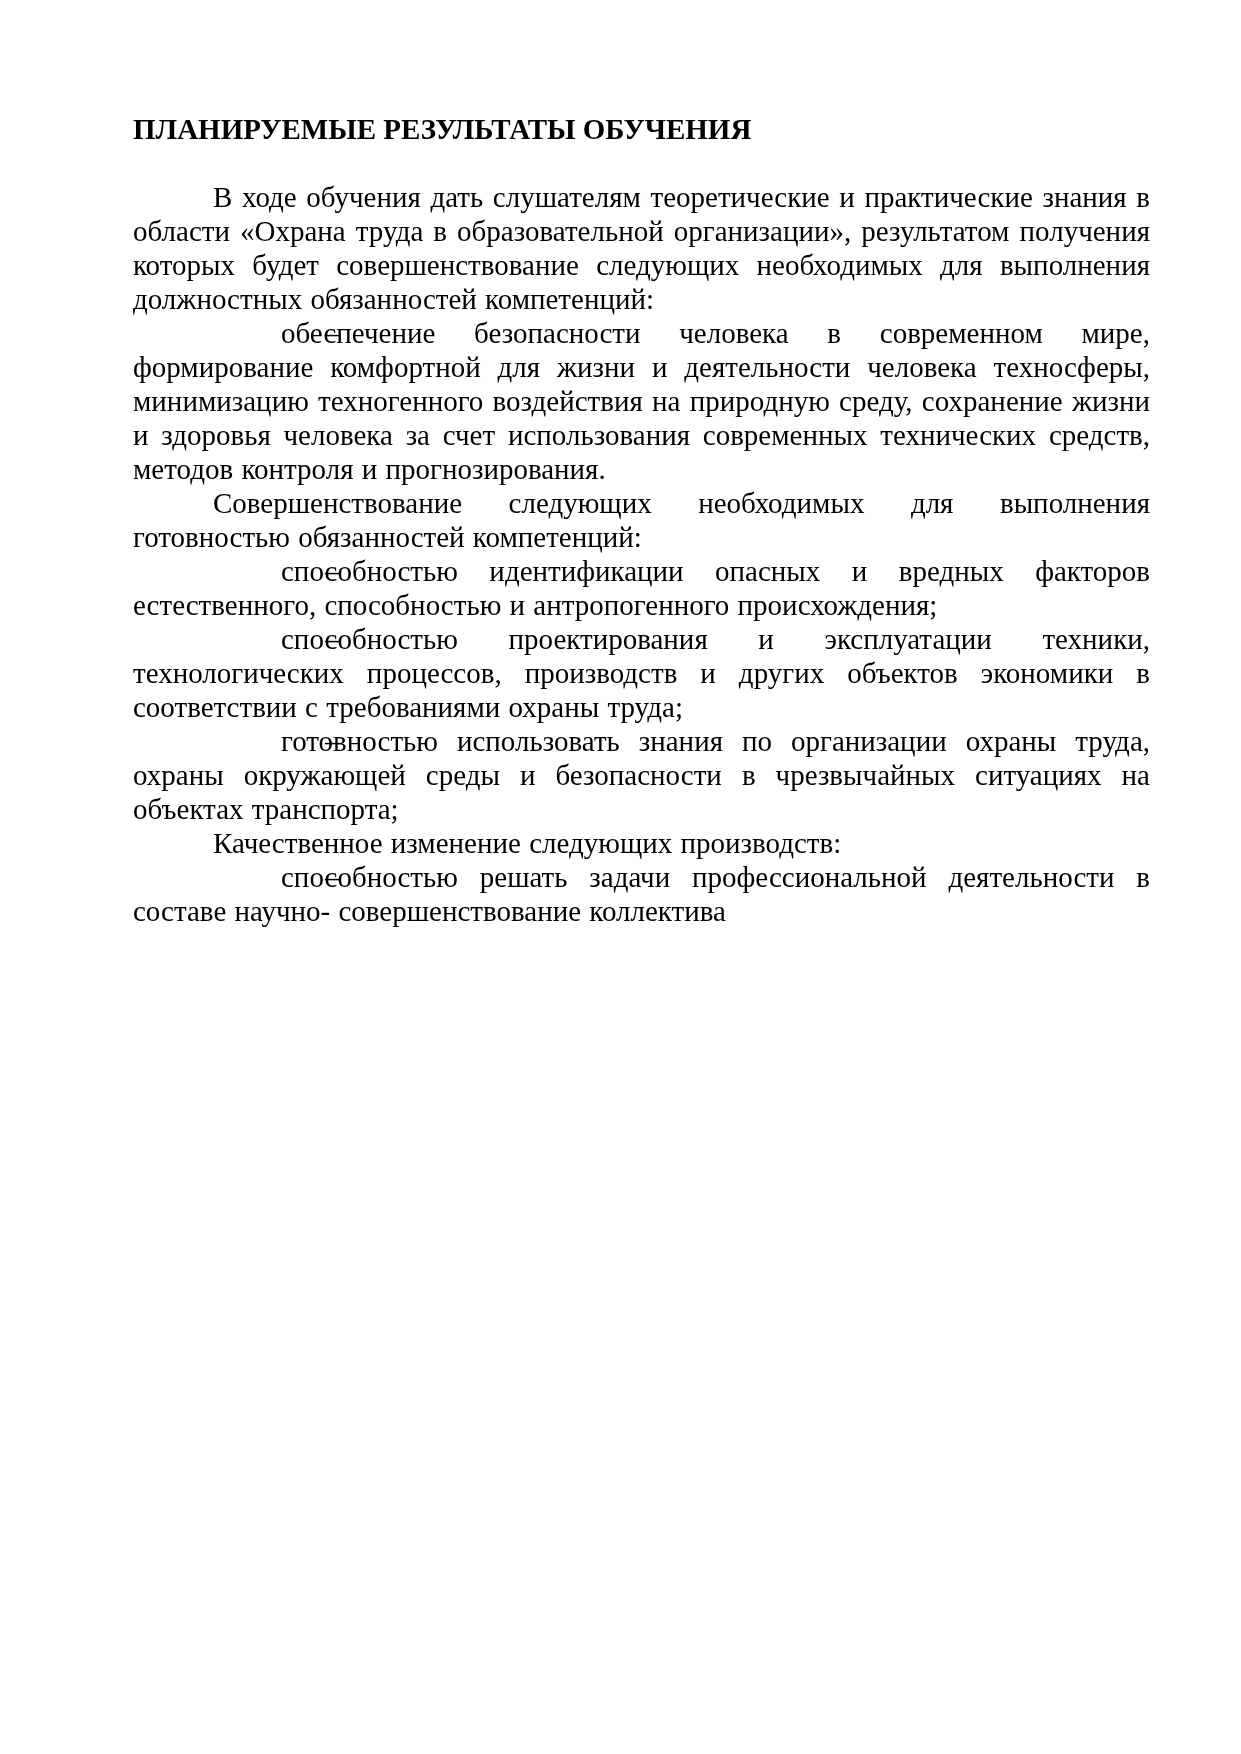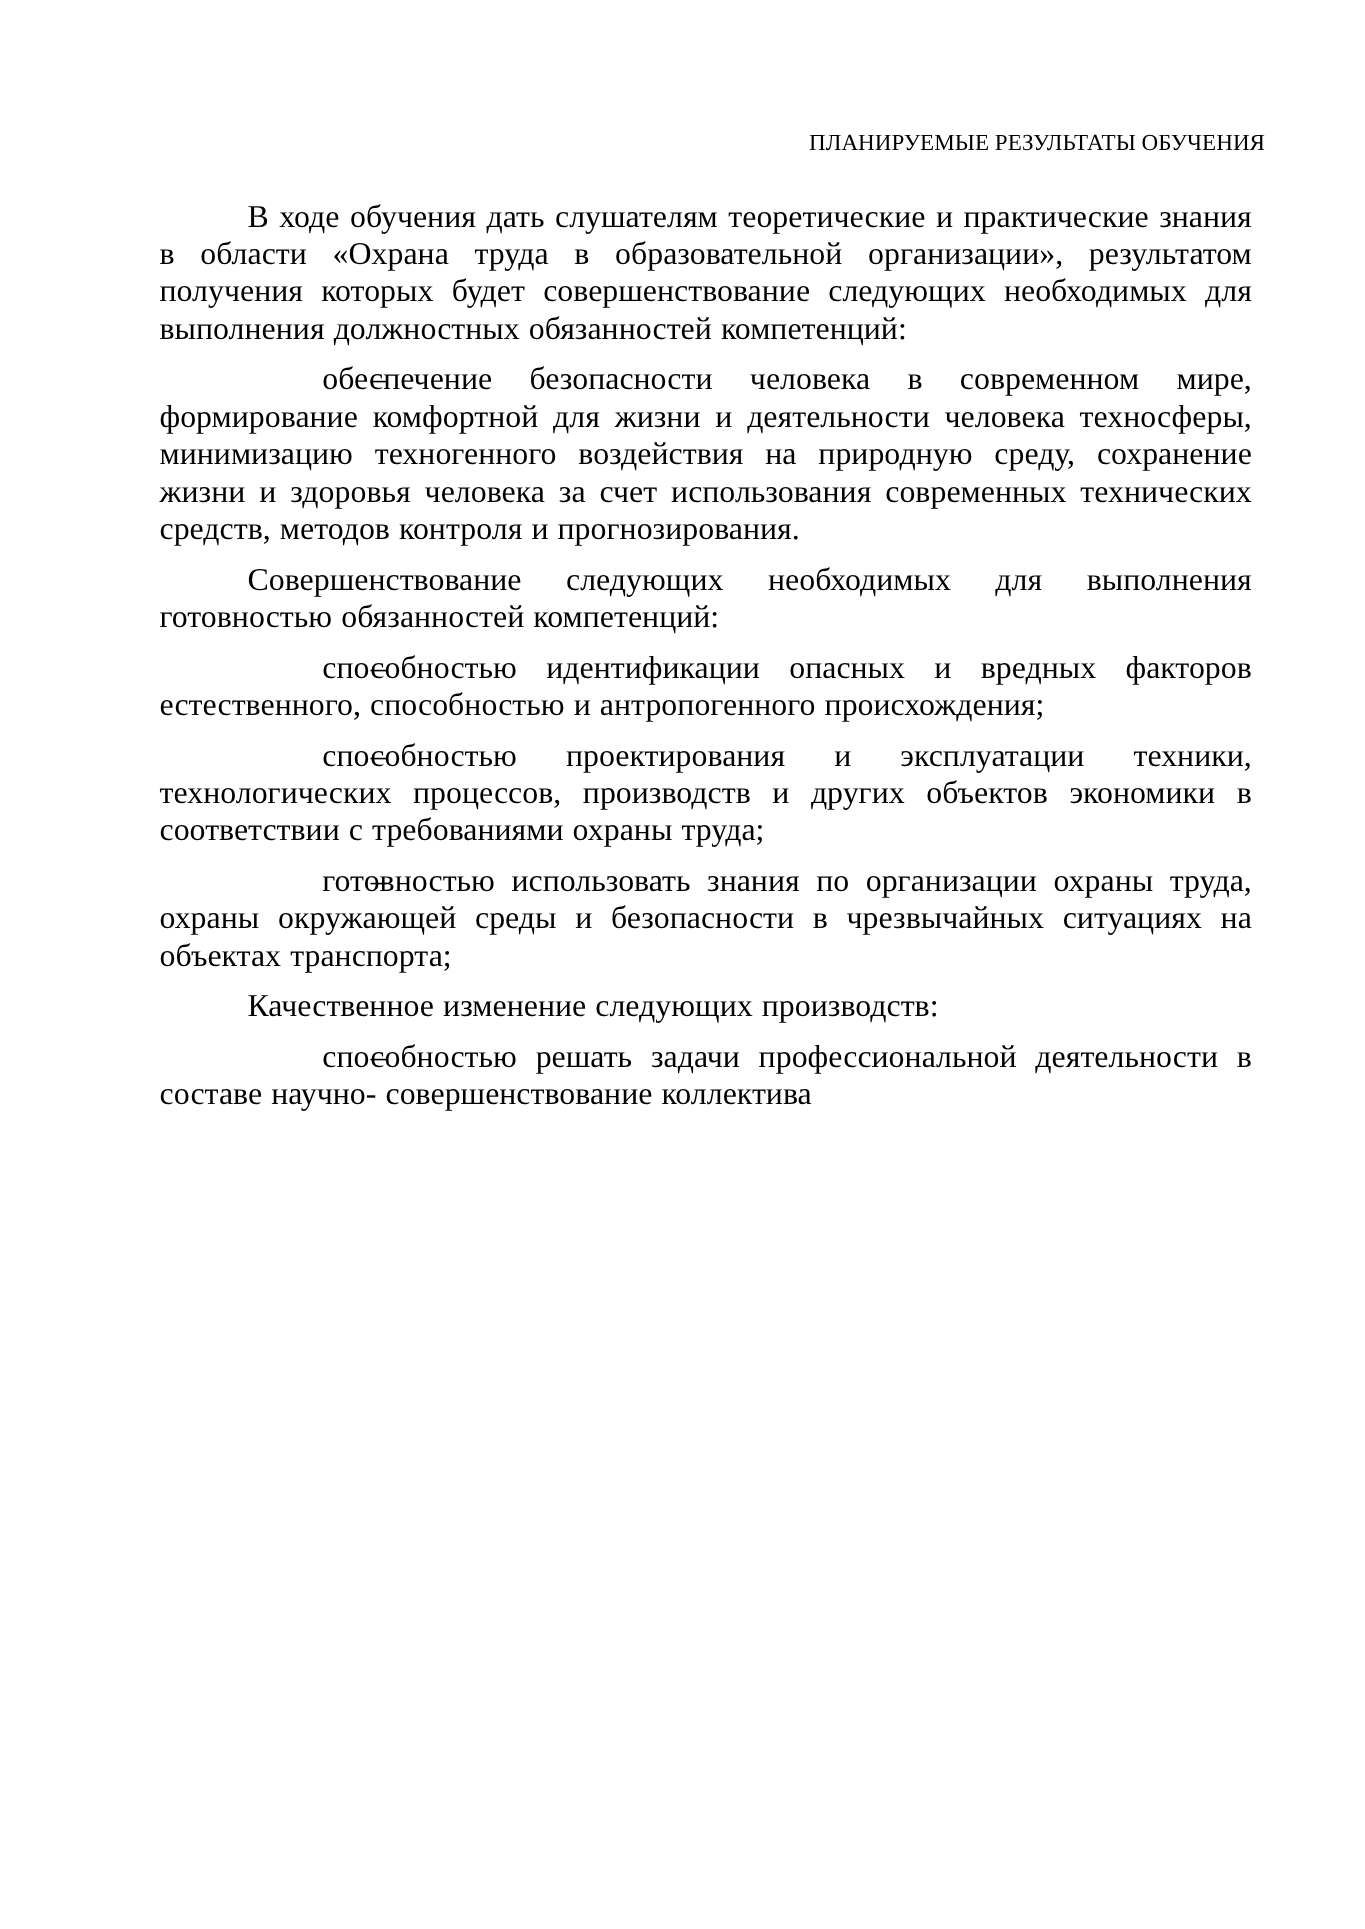--- a/index.html
+++ b/index.html
@@ -15,28 +15,28 @@
     background: #ffffff;
     color: #000000;
     font-family: "Liberation Serif", "DejaVu Serif", serif;
     font-size: 29px;
     line-height: 34px;
     box-sizing: border-box;
     padding: 112px 91px 40px 133px;
     overflow: hidden;
   }
   .doc-title {
-    font-size: 21px;
+    font-size: 29px;
     line-height: 34px;
-    font-weight: normal;
-    text-align: right;
+    font-weight: bold;
+    text-align: left;
     margin: 0 0 34px 0;
   }
   .para {
-    margin: 12px;
+    margin: 0;
     text-align: justify;
     text-indent: 80px;
     word-spacing: 1px;
   }
   .para.bullet {
     text-indent: 96px;
   }
   .dash {
     display: inline-block;
     width: 52px;

